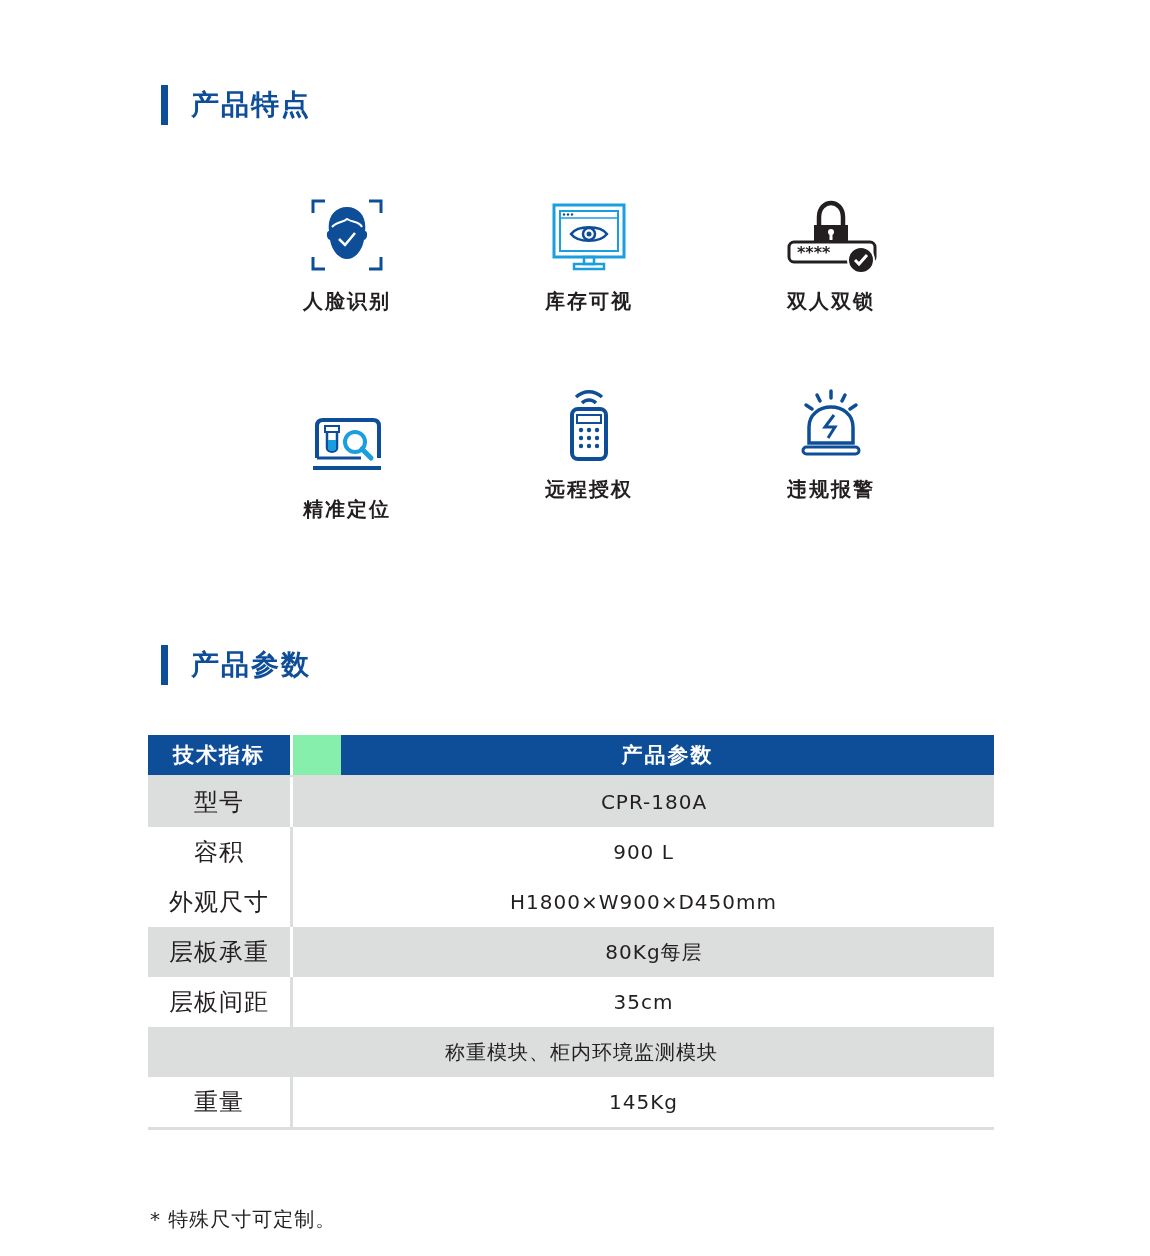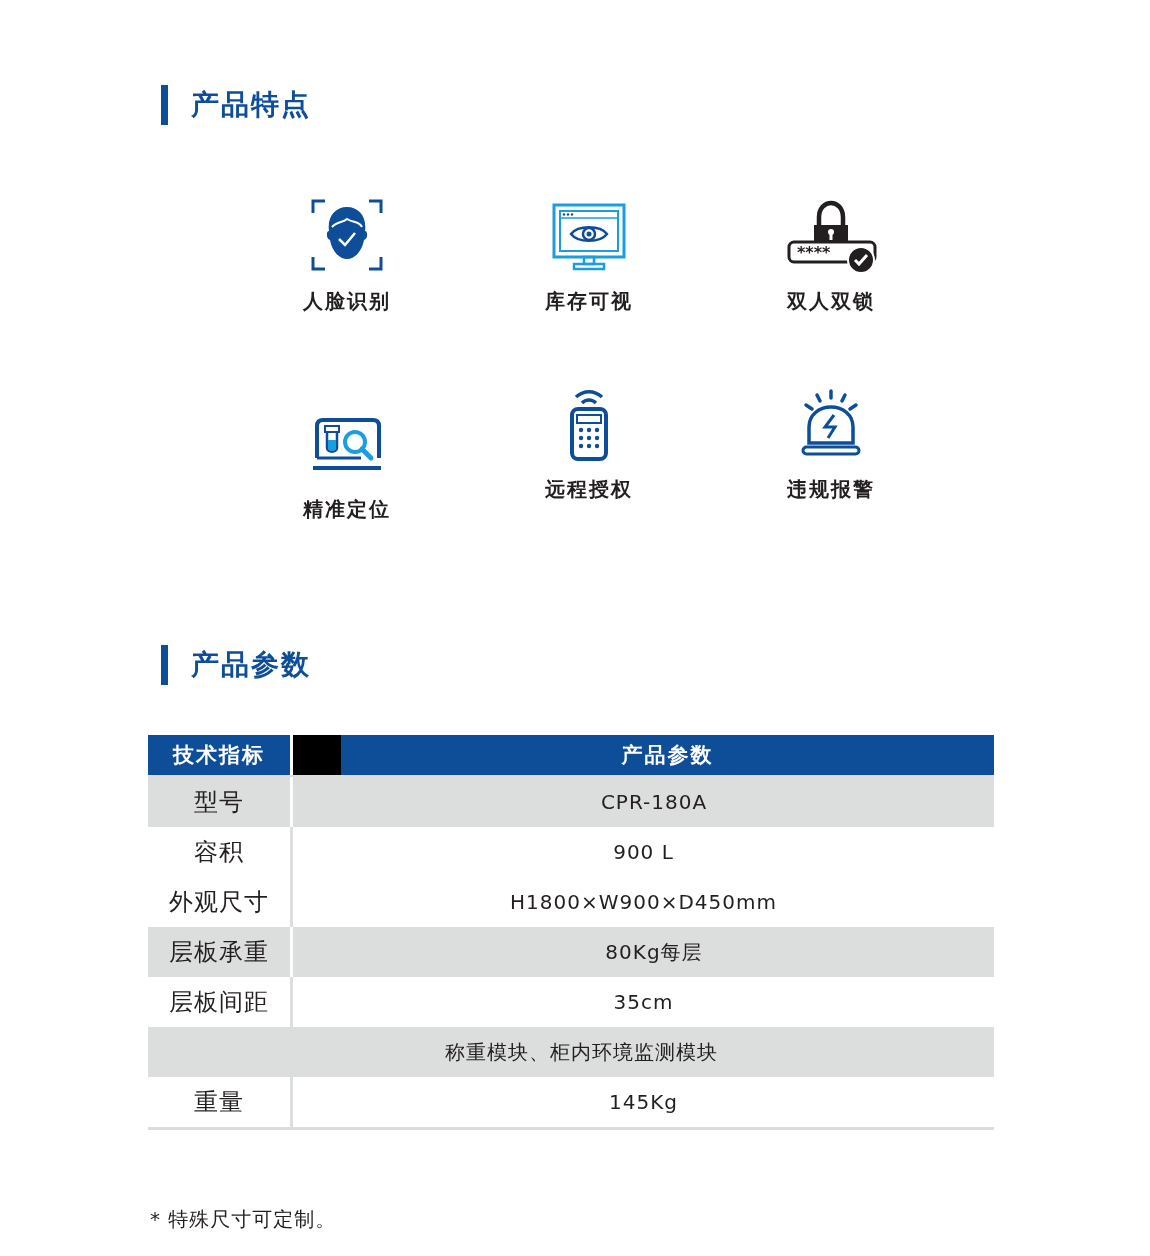--- a/index.html
+++ b/index.html
@@ -13,21 +13,21 @@
   #title-params { top: 645px; }
 
   .feature { position: absolute; width: 200px; text-align: center; }
   .feature .icon { height: 90px; display: flex; align-items: center; justify-content: center; }
   .feature .label { font-size: 20px; font-weight: bold; color: #231f20; letter-spacing: 2px; margin-top: 8px; }
 
   .table { position: absolute; left: 148px; top: 735px; width: 846px; }
   .row { display: flex; height: 50px; }
   .row .c1 { width: 145px; display: flex; align-items: center; justify-content: center; font-size: 24px; color: #231f20; letter-spacing: 1px; }
   .row .c2 { flex: 1; margin-left: 3px; display: flex; align-items: center; justify-content: center; font-size: 20px; color: #231f20; letter-spacing: 1px; }
-  .row.head { height: 42px; background: #000000; border-bottom: 2px solid #dcdcdc; gap: 48px; }
+  .row.head { height: 42px; background: #86efac; border-bottom: 2px solid #dcdcdc; gap: 48px; }
   .row.head .c1, .row.head .c2 { color: #ffffff; font-weight: bold; font-size: 21px; letter-spacing: 2px; background: #0e4e98; }
   .row.head .c1 { border-right: 3px solid #ffffff; }
   .row.head .c2 { margin-left: 0; }
   .row.gray { background: #dcdddd; }
   .row.gray .c1 { border-right: 3px solid #ffffff; }
   .row.white .c1 { border-right: 3px solid #dcdddd; }
   .row.white .c2 { margin-left: 0; }
   .row.gray .c2 { margin-left: 0; padding-left: 21px; }
   .table-bottom { height: 3px; background: #dcdddd; }
 

